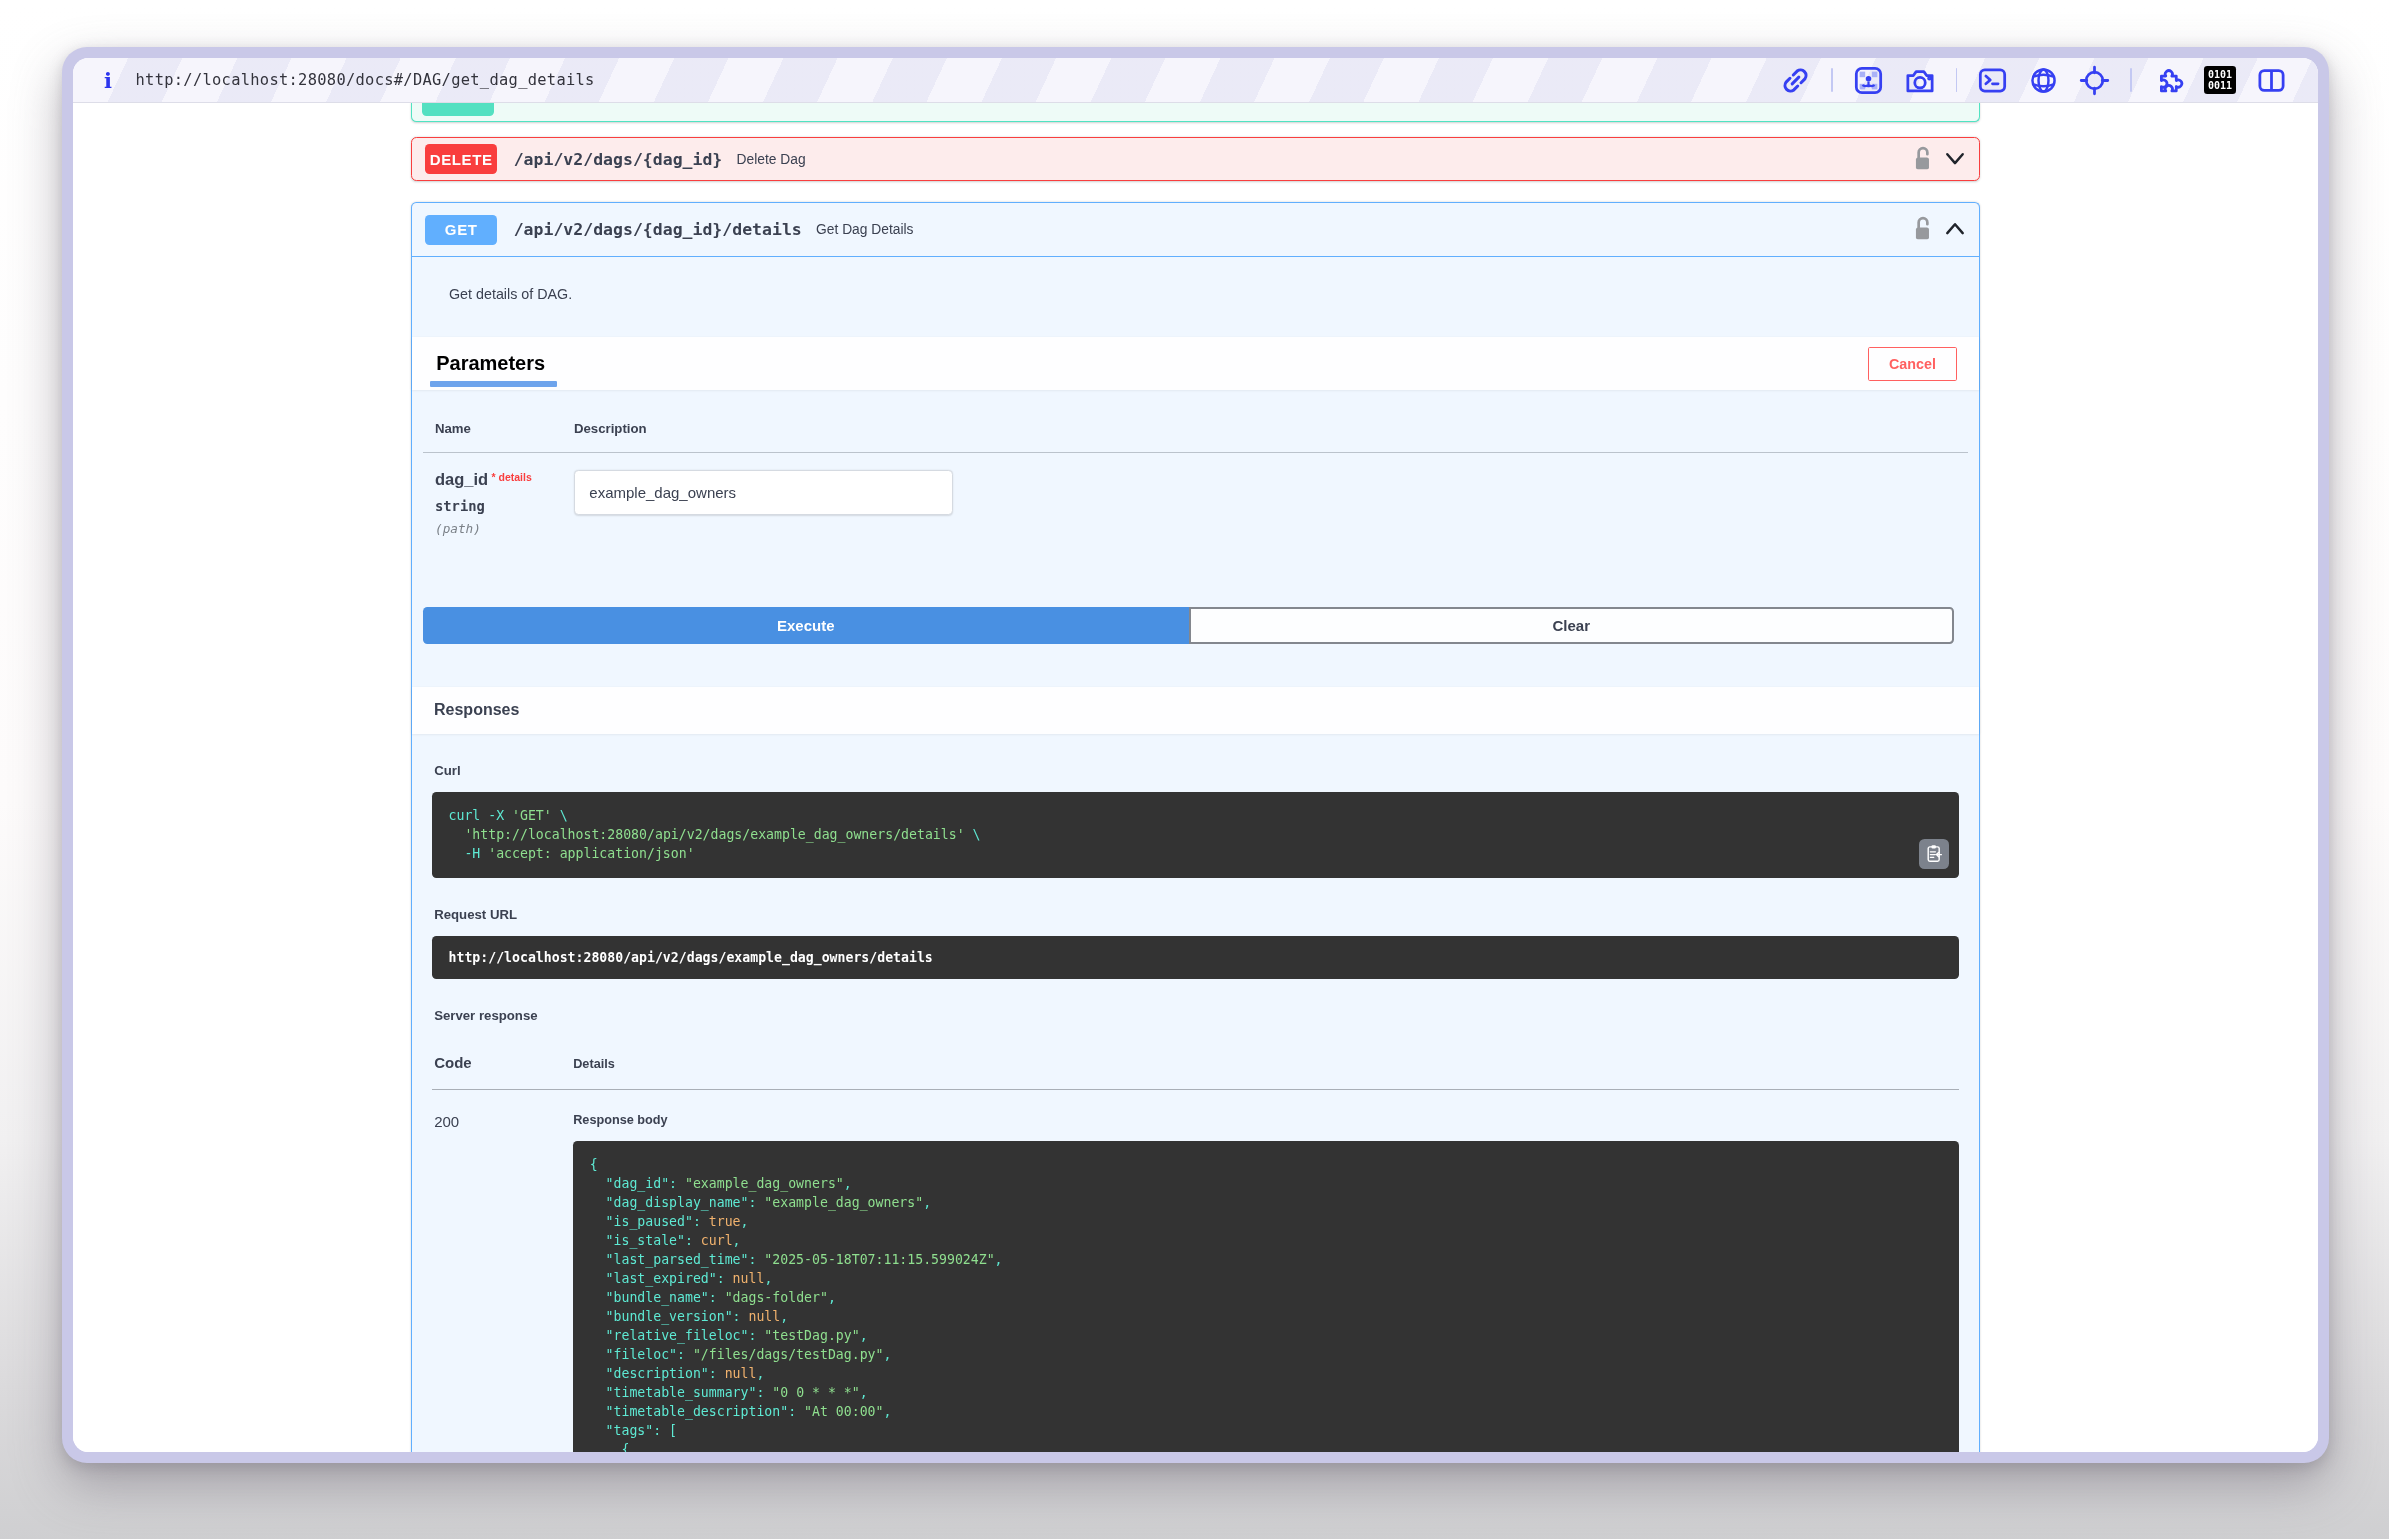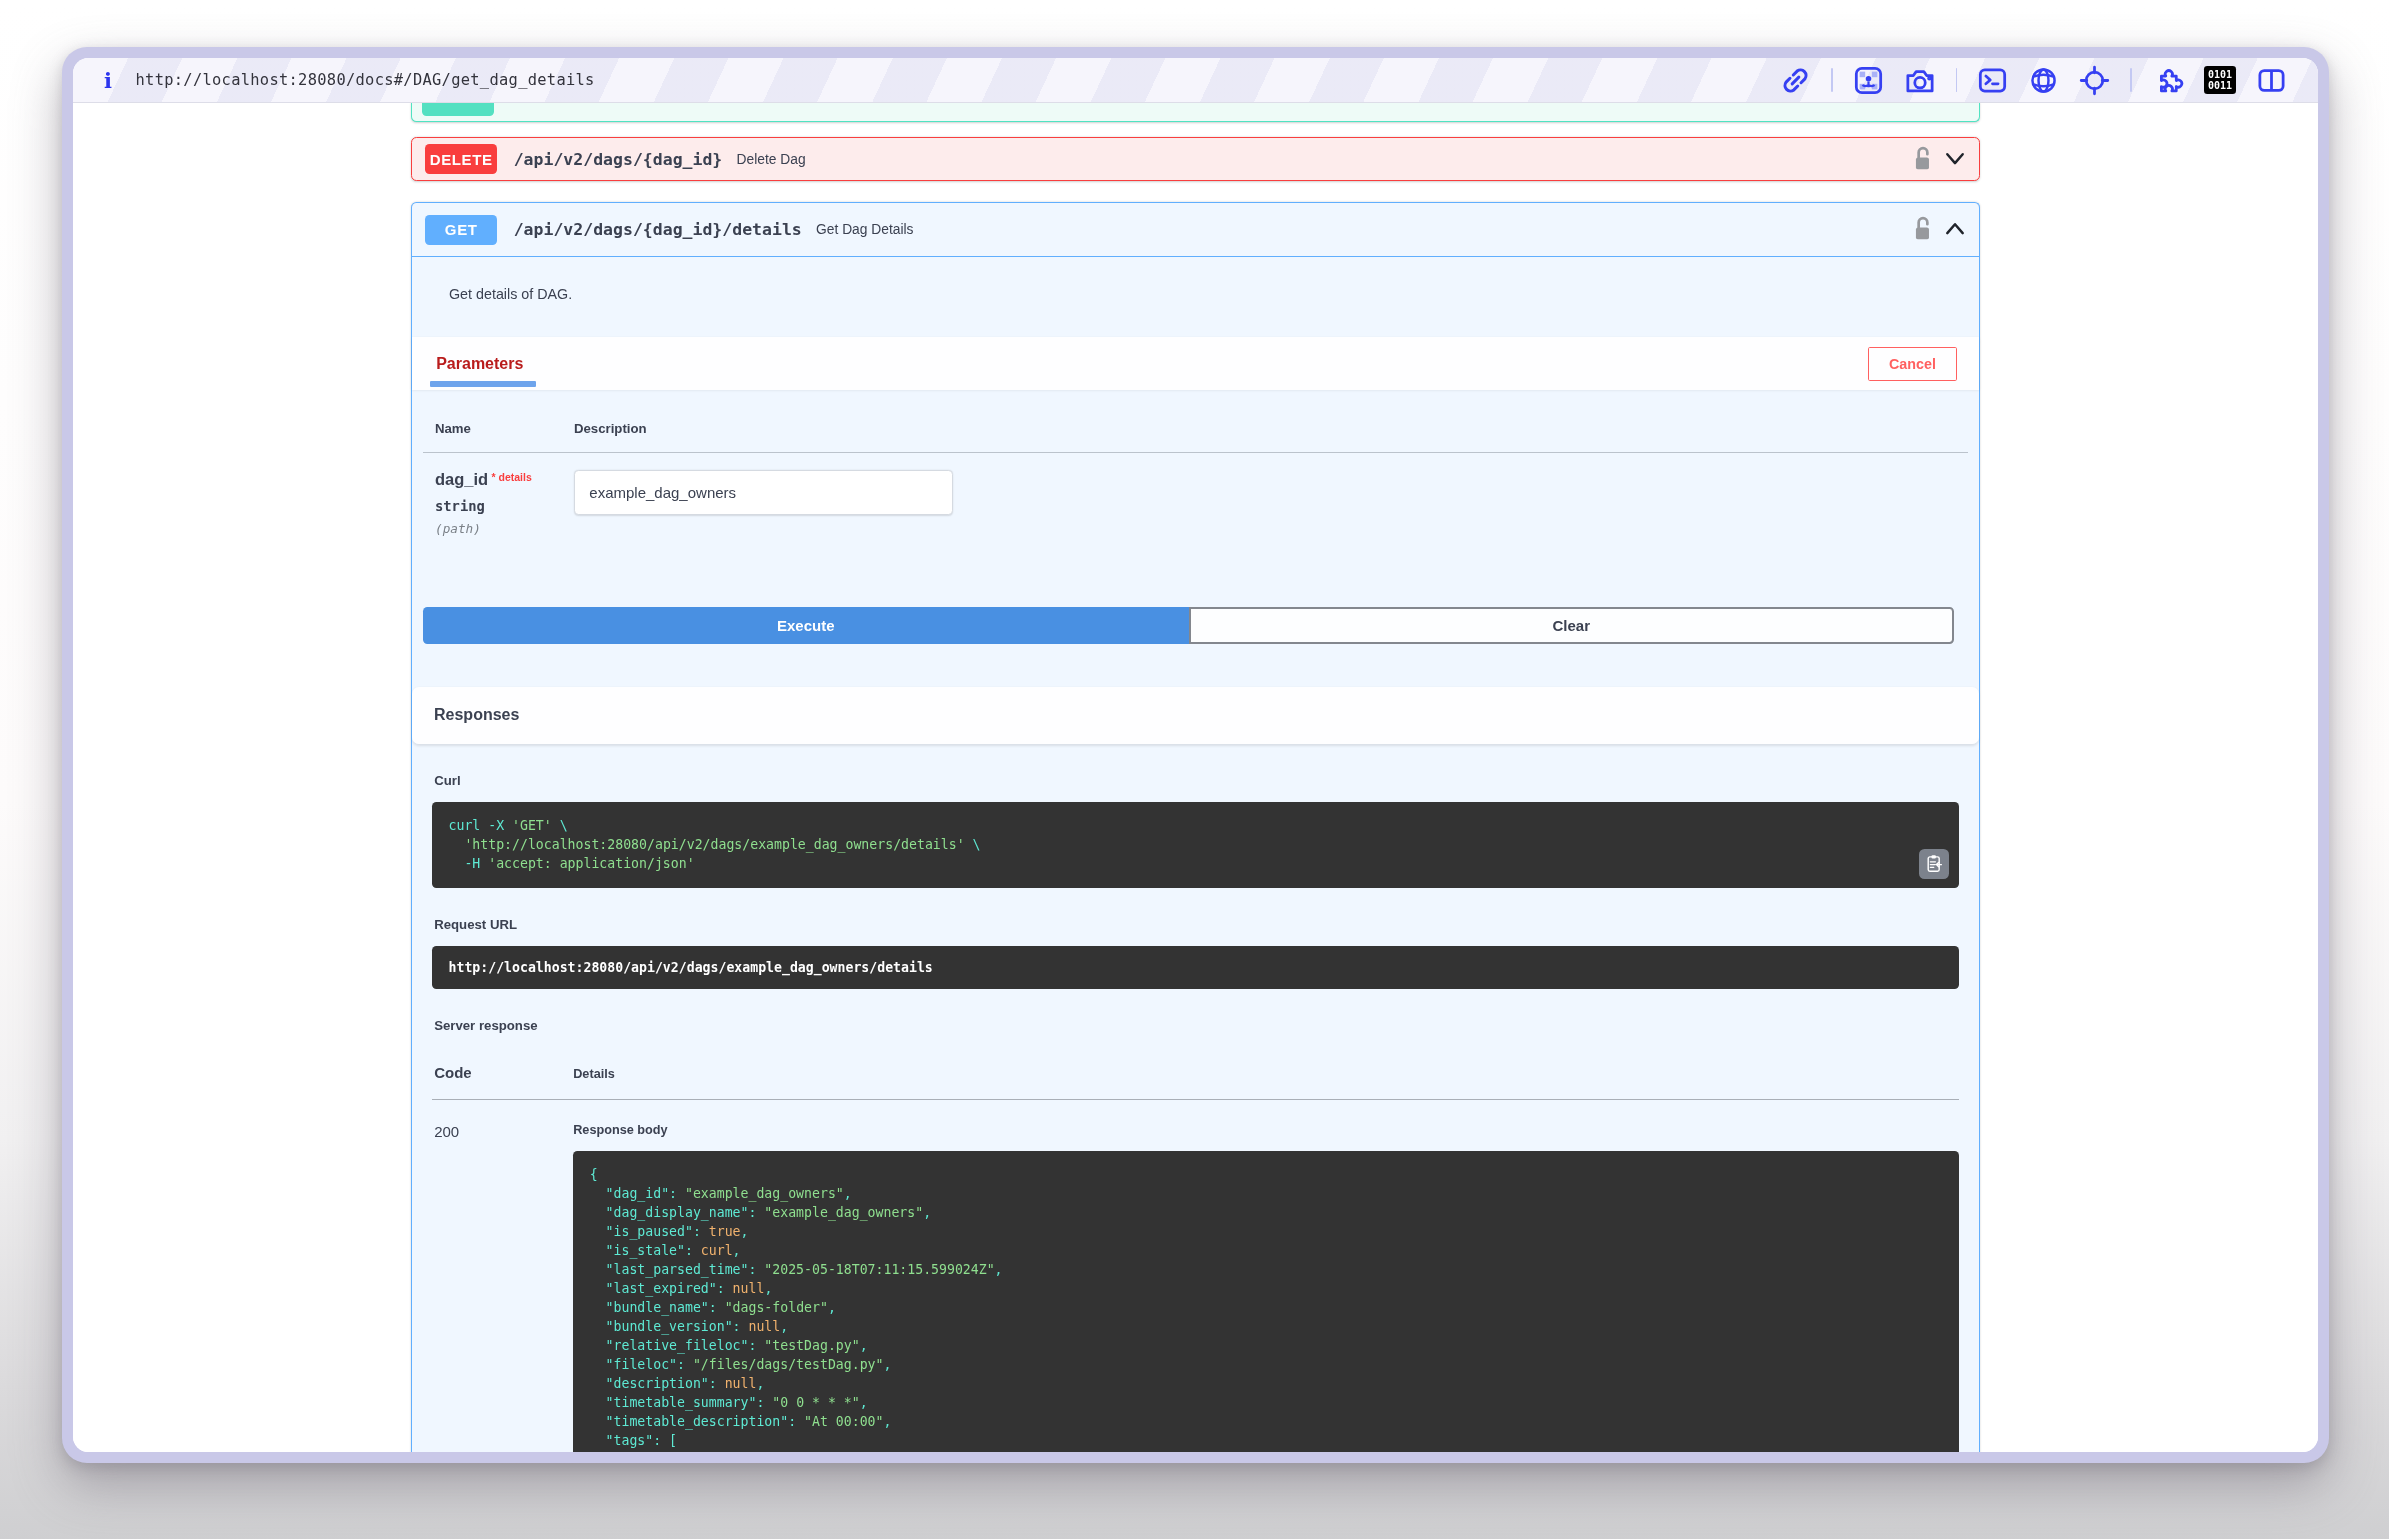--- a/index.html
+++ b/index.html
@@ -74,21 +74,21 @@
   .op-summary{ margin-left:14.3px; font-size:13.8px; color:#3b4151; }
   .header-right{ margin-left:auto; display:flex; align-items:center; gap:11px; }
 
   
   .op-description{ padding:29px 22px 35px 37px; font-size:14.3px; color:#3b4151; }
   .section-header{
     background:rgba(255,255,255,.88); box-shadow:0 1.1px 2.8px rgba(0,0,0,.10);
     display:flex; align-items:center; padding:0 22px; height:53px; position:relative;
   }
   .tab-item{ position:relative; height:100%; display:flex; align-items:center; padding:0 2.2px; }
-  .tab-item .tab-label{ font-weight:bold; font-size:16px; color:#b91c1c; }
+  .tab-item .tab-label{ font-weight:bold; font-size:20px; color:#000000; }
   .tab-underline{
     position:absolute; left:-4.4px; right:-10px; bottom:3.3px; height:6.6px;
     background:#6ea4ec; border-radius:1.1px;
   }
   .btn-cancel{
     margin-left:auto; width:89px; height:34px; background:transparent;
     border:1.7px solid #ff6060; border-radius:1.7px; color:#ff6060;
     font-weight:bold; font-size:14.3px; font-family:inherit; cursor:pointer;
   }
   .params-area{ padding:31px 11px 0 11px; }
@@ -109,21 +109,21 @@
   }
   .execute-row{ display:flex; margin:0 25px 43px 11px; height:37px; }
   .btn-execute{
     flex:1 1 50%; background:#4990e2; border:none; border-radius:4.4px 0 0 4.4px;
     color:#fff; font-weight:bold; font-size:15px; font-family:inherit; cursor:pointer;
   }
   .btn-clear{
     flex:1 1 50%; background:#fdfeff; border:2.2px solid #83878e; border-radius:0 4.4px 4.4px 0;
     color:#3b4151; font-weight:bold; font-size:15px; font-family:inherit; cursor:pointer;
   }
-  .responses-header{ height:57px;border-radius:7px; }
+  .responses-header{ height:47px; }
   .responses-title{ font-weight:bold; font-size:16px; color:#3b4151; }
   .responses-area{ padding:0 20px; }
   .resp-label{ font-size:13.2px; font-weight:bold; color:#3b4151; margin:29px 0 14.3px 2.2px; }
   .codebox-wrap{ position:relative; }
   .codebox{
     background:#333333; border-radius:4.4px; padding:14.3px 16.5px;
     font-family:"DejaVu Sans Mono", monospace; font-size:13.2px; line-height:19px; color:#fff;
   }
   .code-line{ white-space:pre; }
   .tk-w{ color:#5eead4;text-align:center; } .tk-g{ color:#8fdf8f; } .tk-o{ color:#f2b36e; }

